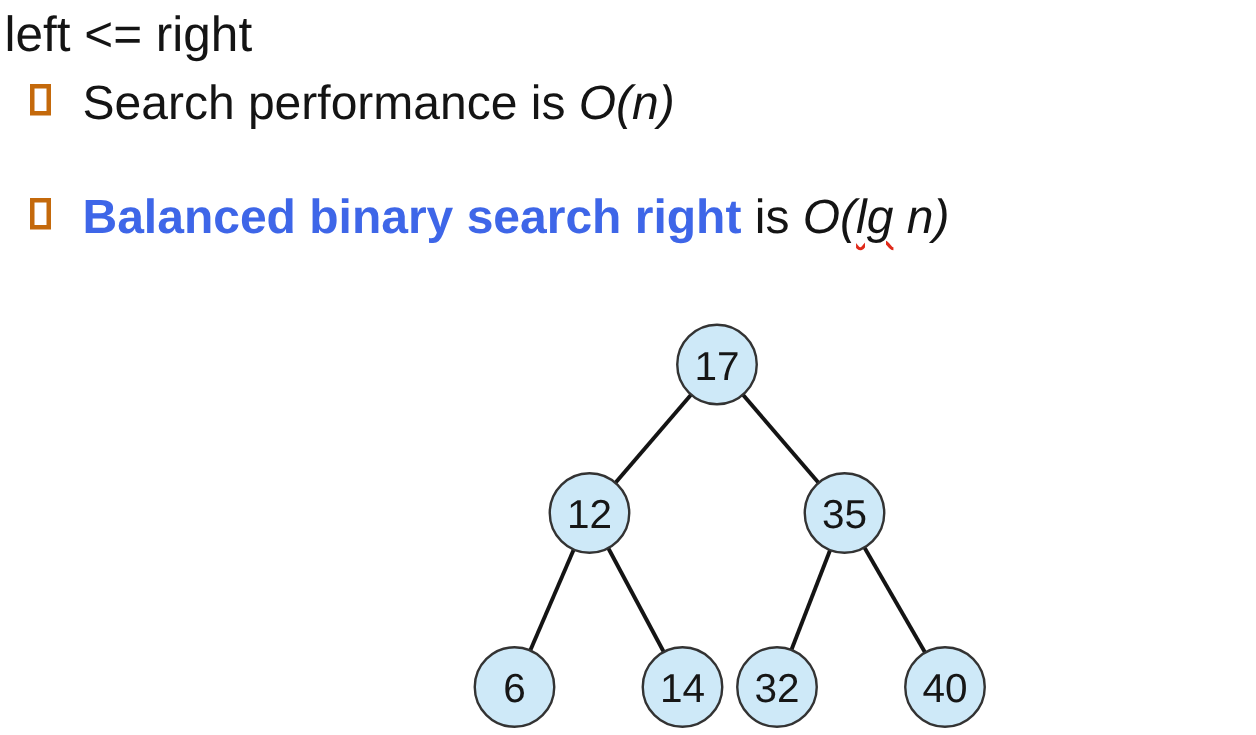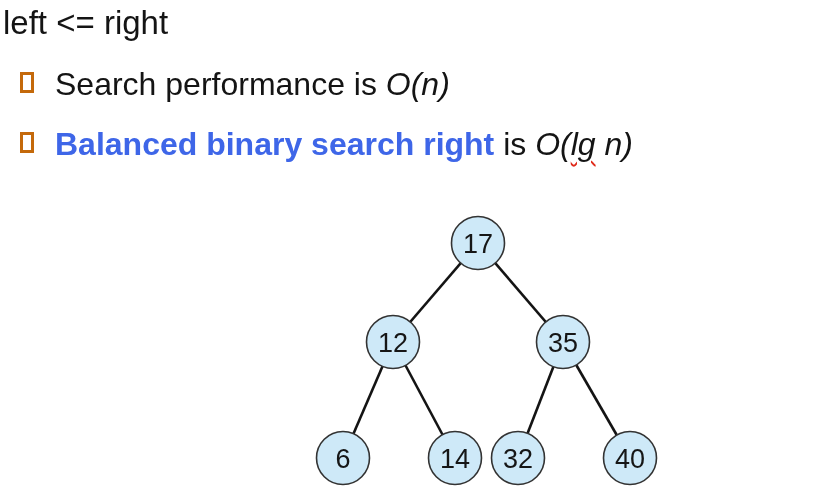--- a/index.html
+++ b/index.html
@@ -24,21 +24,21 @@
     color: #141414;
     white-space: nowrap;
   }
   .bullet-row {
     position: absolute;
     left: 20px;
     display: flex;
     align-items: flex-start;
     white-space: nowrap;
   }
-  .bullet-row-1 { top: 64px; }
+  .bullet-row-1 { top: 48px; }
   .bullet-row-2 { top: 124px; }
   .bullet-square {
     display: inline-block;
     width: 8px;
     height: 15px;
     border: 3px solid #C4690B;
     margin-top: 8px;
     margin-right: 21px;
     flex: 0 0 auto;
     background: #ffffff;

